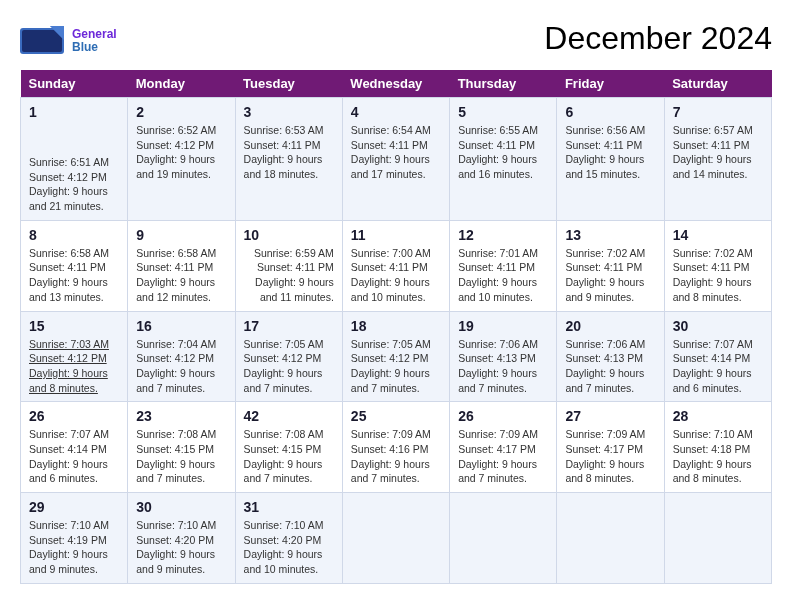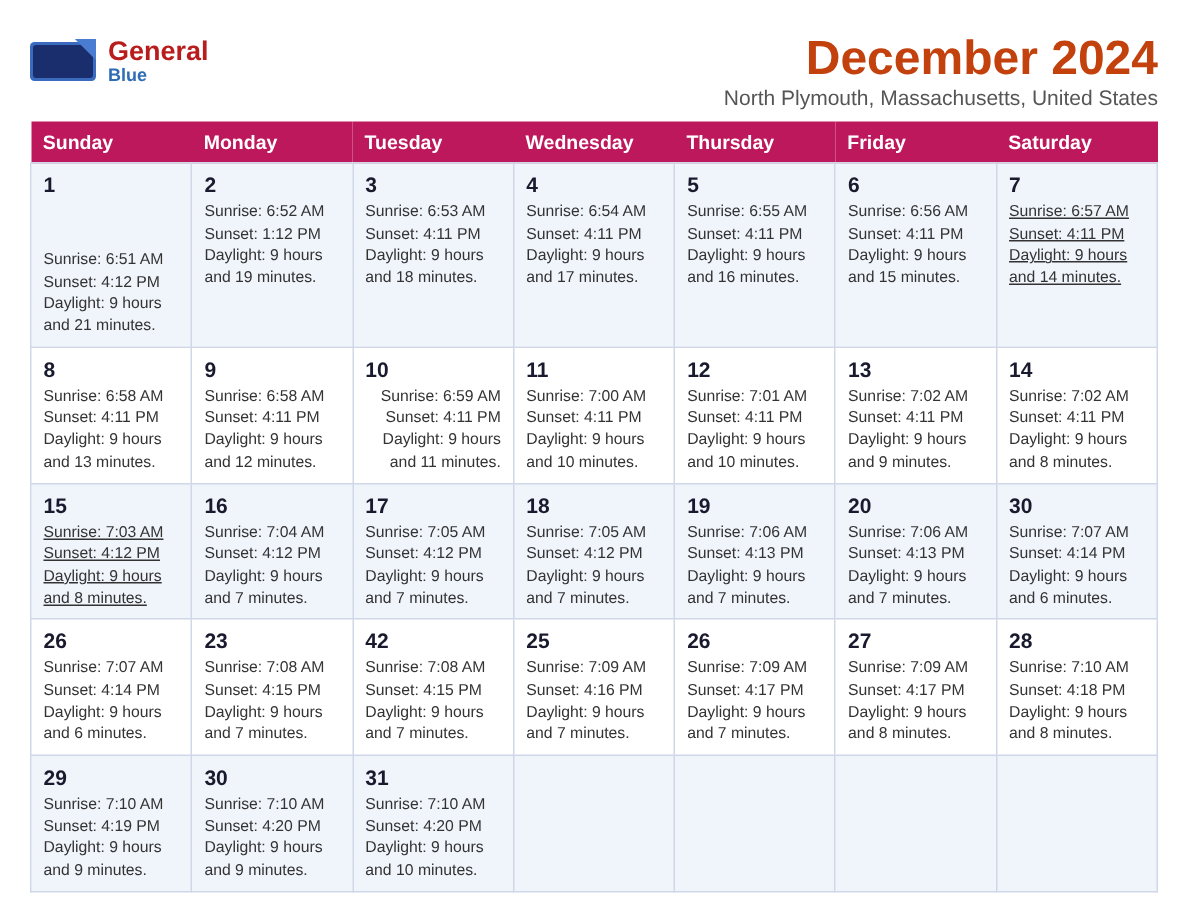--- a/index.html
+++ b/index.html
@@ -14,34 +14,34 @@
       display: flex;
       justify-content: space-between;
       align-items: flex-start;
       margin-bottom: 8px;
     }
     .title-block {
       text-align: right;
     }
     .main-title {
       font-size: 32px;
-      font-weight: bold;
-      color: #c2410c;
+      font-weight: normal;
+      color: #000000;
     }
     .subtitle {
       font-size: 14px;
       color: #555;
     }
     table {
       width: 100%;
       border-collapse: collapse;
       font-size: 11px;
     }
     thead th {
-      background: #be185d;
+      background: #701a75;
       color: #fff;
       text-align: left;
       padding: 6px 8px;
       font-size: 13px;
       font-weight: bold;
     }
     tbody tr {
       vertical-align: top;
     }
     tbody tr:nth-child(odd) td {
@@ -76,23 +76,23 @@
     .logo-svg {
       width: 48px;
       height: 42px;
     }
     .logo-name {
       display: flex;
       flex-direction: column;
       line-height: 1.1;
     }
     .logo-general {
-      font-size: 18px;
+      font-size: 12px;
       font-weight: bold;
-      color: #b91c1c;
+      color: #6d28d9;
     }
     .logo-blue-text {
       font-size: 12px;
       font-weight: bold;
       color: #2e6db4;
     }
     .empty-cell {
       background: #f0f4fb;
     }
   </style>
@@ -107,21 +107,20 @@
       <polygon points="30,6 44,6 44,20" fill="#3a6bbf"></polygon>
       <polygon points="30,6 44,6 44,20" fill="#5588dd" opacity="0.6"></polygon>
     </svg>
     <div class="logo-name">
       <span class="logo-general">General</span>
       <span class="logo-blue-text">Blue</span>
     </div>
   </div>
   <div class="title-block">
     <div class="main-title">December 2024</div>
-    <div class="subtitle">North Plymouth, Massachusetts, United States</div>
   </div>
 </div>
 
 <table>
   <thead>
     <tr>
     <th>Sunday</th>
         <th>Monday</th>
         <th>Tuesday</th>
         <th>Wednesday</th>
@@ -135,21 +134,21 @@
         <td>
           <span class="day-num">1</span>
           <div class="day-info" style="white-space: pre-line; margin-top: 35px;">Sunrise: 6:51 AM
 Sunset: 4:12 PM
 Daylight: 9 hours
 and 21 minutes.</div>
         </td>
         <td>
           <span class="day-num">2</span>
           <div class="day-info" style="white-space: pre-line;">Sunrise: 6:52 AM
-Sunset: 1:12 PM
+Sunset: 4:12 PM
 Daylight: 9 hours
 and 19 minutes.</div>
         </td>
         <td>
           <span class="day-num">3</span>
           <div class="day-info" style="white-space: pre-line;">Sunrise: 6:53 AM
 Sunset: 4:11 PM
 Daylight: 9 hours
 and 18 minutes.</div>
         </td>
@@ -169,21 +168,21 @@
         </td>
         <td>
           <span class="day-num">6</span>
           <div class="day-info" style="white-space: pre-line;">Sunrise: 6:56 AM
 Sunset: 4:11 PM
 Daylight: 9 hours
 and 15 minutes.</div>
         </td>
         <td>
           <span class="day-num">7</span>
-          <div class="day-info" style="white-space: pre-line; text-decoration: underline;">Sunrise: 6:57 AM
+          <div class="day-info" style="white-space: pre-line;">Sunrise: 6:57 AM
 Sunset: 4:11 PM
 Daylight: 9 hours
 and 14 minutes.</div>
         </td>
       </tr>
       <tr>
         <td>
           <span class="day-num">8</span>
           <div class="day-info" style="white-space: pre-line;">Sunrise: 6:58 AM
 Sunset: 4:11 PM

